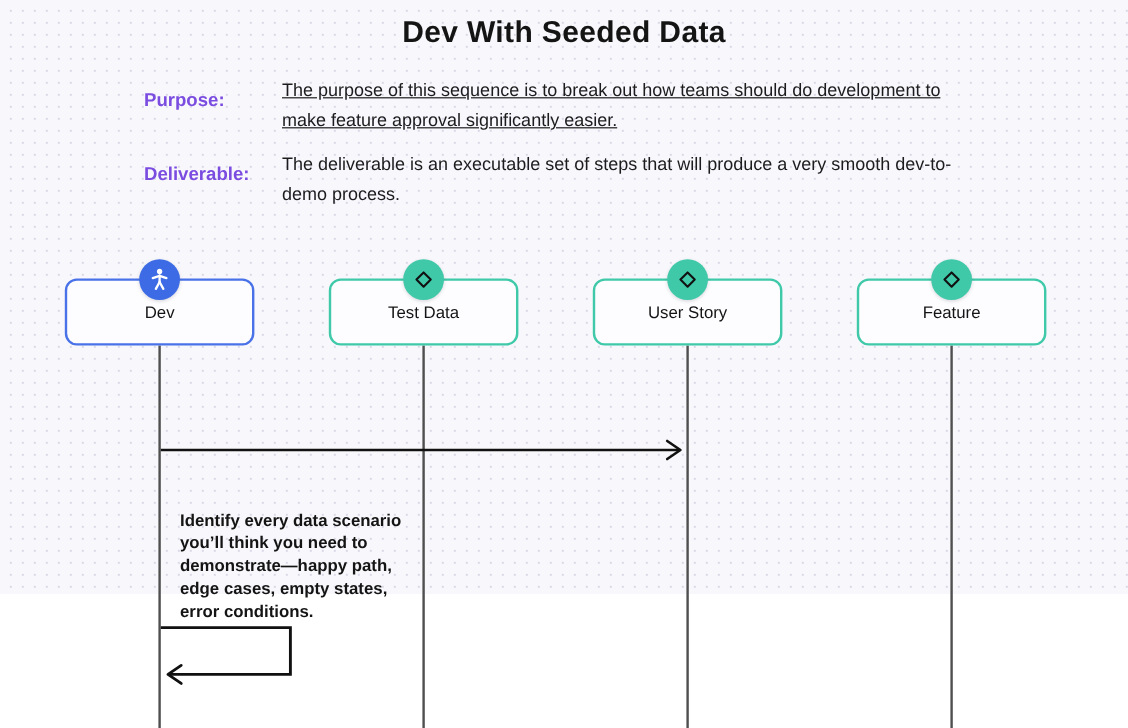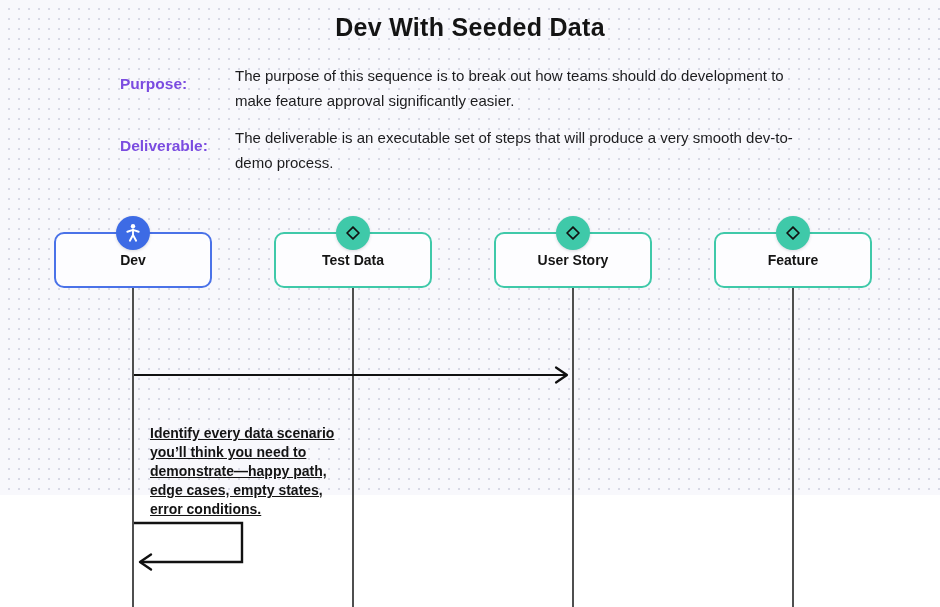--- a/index.html
+++ b/index.html
@@ -40,21 +40,21 @@
   .kv-text {
     position: absolute;
     left: 235px;
     width: 575px;
     font-size: 15px;
     font-weight: 500;
     line-height: 25px;
     color: #1c1c1e;
   }
   .purpose-label   { top: 65px; }
-  .purpose-text    { top: 63px; }
+  .purpose-text    { top: 63px; text-decoration: underline; }
   .deliverable-label { top: 127px; }
   .deliverable-text  { top: 125px; }
 
   svg.overlay {
     position: absolute;
     inset: 0;
     width: 940px;
     height: 607px;
     pointer-events: none;
   }
@@ -64,21 +64,21 @@
     top: 232px;
     width: 158px;
     height: 56px;
     border: 2px solid #3fc9a9;
     border-radius: 10px;
     background: #fdfdff;
     display: flex;
     align-items: center;
     justify-content: center;
     font-size: 14px;
-    font-weight: 700;
+    font-weight: 400;
     color: #141414;
   }
   .actor-box.blue { border-color: #4a72e8; }
   .box-dev        { left: 54px; }
   .box-testdata   { left: 274px; }
   .box-userstory  { left: 494px; }
   .box-feature    { left: 714px; }
 
   .actor-circle {
     position: absolute;
@@ -108,21 +108,20 @@
     left: 150px;
     top: 325px;
     width: 424px;
     line-height: 23px;
   }
   .msg2-text {
     left: 150px;
     top: 424px;
     width: 202px;
     line-height: 19px;
-    text-decoration: underline;
   }
 </style>
 </head>
 <body>
 
 <div class="canvas">
 
   <div class="title">Dev With Seeded Data</div>
 
   <div class="kv-label purpose-label">Purpose:</div>

